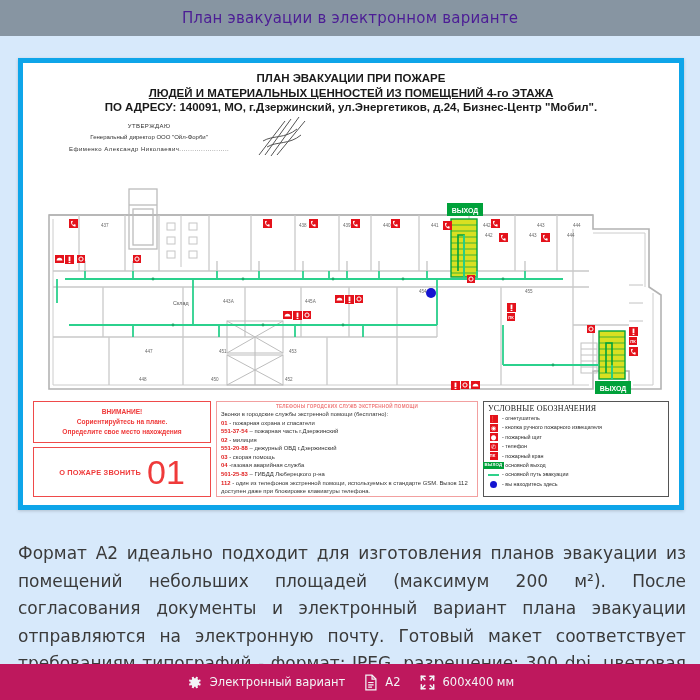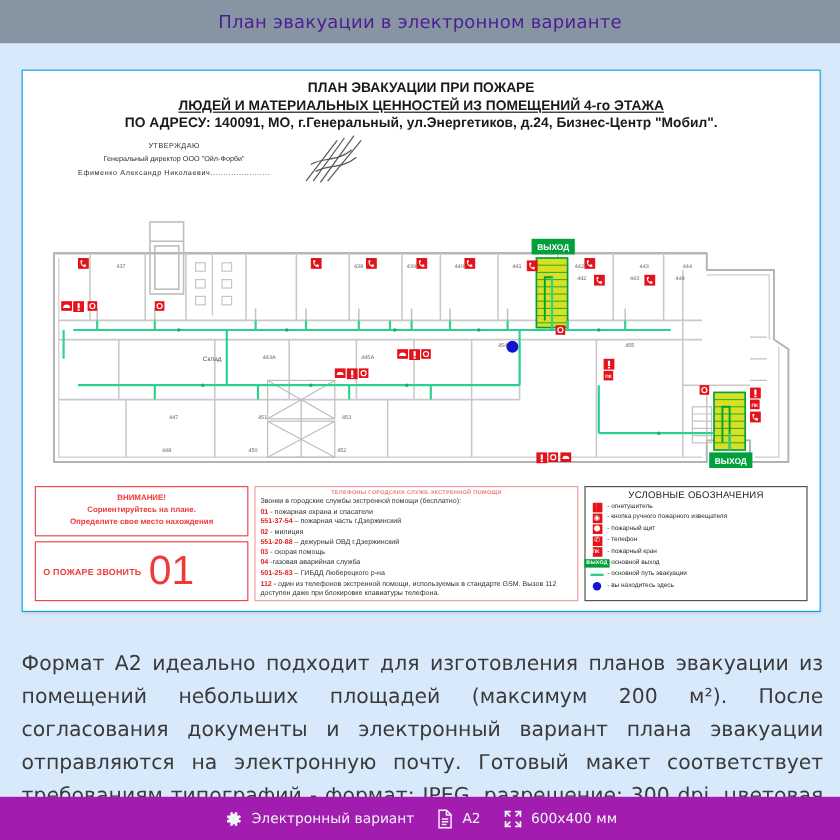--- a/index.html
+++ b/index.html
@@ -20,21 +20,21 @@
     color: #4c1d95; font-size: 15px; letter-spacing: .2px;
     font-family: "DejaVu Sans", sans-serif;
   }
 
   
   .poster-wrap { padding: 22px 18px 0 18px; }
   .poster {
     position: relative;
     width: 666px; height: 452px;
     background: #ffffff;
-    border: 1px solid #0ea5e9;
+    border: 5px solid #0ea5e9;
     box-shadow: 0 1px 3px rgba(0,0,0,.18);
     padding: 8px 10px;
   }
 
   
   .poster-head { text-align: center; line-height: 1.28; color: #1a1a1a; }
   .ph1 { font-size: 11.5px; font-weight: 700; }
   .ph2 { font-size: 11.5px; font-weight: 700; text-decoration: underline; }
   .ph3 { font-size: 11.5px; font-weight: 700; }
 
@@ -67,21 +67,21 @@
 
   .warn-col { width: 178px; display: flex; flex-direction: column; gap: 4px; }
   .warn-box {
     border: 1px solid #ef4a4a; height: 42px;
     display: flex; flex-direction: column; align-items: center; justify-content: center;
     color: #ef3a3a; font-size: 6.6px; line-height: 1.55; font-weight: 700;
     text-align: center; padding: 2px 4px;
   }
   .call-box {
     border: 1px solid #ef4a4a; flex: 1;
-    display: flex; align-items: center; gap: 6px;
+    display: flex; align-items: center; justify-content: center; gap: 6px;
     color: #ef3a3a; padding: 0 6px;
   }
   .call-label { font-size: 7.4px; font-weight: 700; letter-spacing: .2px; }
   .call-number { font-size: 34px; font-weight: 400; line-height: 1; font-family: "Liberation Sans", sans-serif; }
 
   .phones-box {
     flex: 1; border: 1px solid #f2a0a0; padding: 2px 4px;
     color: #d33; overflow: hidden;
   }
   .phones-title {
@@ -89,22 +89,23 @@
     letter-spacing: .25px; margin-bottom: 1px;
   }
   .phones-lead { color: #333; font-size: 5.9px; line-height: 1.45; }
   .ph-item { font-size: 5.9px; line-height: 1.45; color: #333; white-space: nowrap; }
   .ph-num { color: #e02020; font-weight: 700; }
 
   .legend-box {
     width: 186px; border: 1px solid #555; padding: 2px 4px 1px 4px;
   }
   .legend-title {
-    text-align: center; font-size: 8px; color: #1a1a1a; letter-spacing: .2px;
+    font-size: 8px; color: #1a1a1a; letter-spacing: .2px;
     margin-bottom: 1px;
+    font-family: Liberation Serif, serif;
   }
   .legend-item {
     display: flex; align-items: center; gap: 3px;
     font-size: 5.4px; color: #2a2a2a; line-height: 1.0; height: 9.4px;
   }
   .lg-ico { width: 11px; display: flex; align-items: center; justify-content: center; }
   .sq { width: 8px; height: 8px; background: #e4121b; display: block; position: relative; }
   .ico-ext::after { content: "❗"; color: #fff; font-size: 6px; line-height: 8px; display: block; text-align: center; }
   .ico-btn::after { content: "◉"; color: #fff; font-size: 6px; line-height: 8px; display: block; text-align: center; }
   .ico-shield::after { content: "⬤"; color: #fff; font-size: 5px; line-height: 8px; display: block; text-align: center; }
@@ -121,42 +122,42 @@
   .caption {
     position: absolute; left: 18px; right: 14px; top: 540px;
     font-family: "DejaVu Sans", sans-serif;
     font-size: 17px; line-height: 1.62; color: #3a3a3a;
     text-align: justify;
   }
 
   
   .footer {
     position: absolute; left: 0; bottom: 0; width: 700px; height: 36px;
-    background: #a21caf; display: flex; align-items: center; justify-content: center; gap: 18px;
+    background: #be185d; display: flex; align-items: center; justify-content: center; gap: 18px;
   }
   .f-item { display: flex; align-items: center; gap: 7px; color: #f2f5f7; font-size: 11.5px;
             font-family: "DejaVu Sans", sans-serif; }
   .f-ico { display: flex; align-items: center; justify-content: center; }
 </style>
 </head>
 <body>
 
 <div class="page">
 
   <div class="top-bar">
     <div class="top-bar-title">План эвакуации в электронном варианте</div>
   </div>
 
   <div class="poster-wrap">
     <div class="poster">
 
       <div class="poster-head">
         <div class="ph1">ПЛАН ЭВАКУАЦИИ ПРИ ПОЖАРЕ</div>
         <div class="ph2">ЛЮДЕЙ И МАТЕРИАЛЬНЫХ ЦЕННОСТЕЙ ИЗ ПОМЕЩЕНИЙ 4-го ЭТАЖА</div>
-        <div class="ph3">ПО АДРЕСУ: 140091, МО, г.Генеральный, ул.Энергетиков, д.24, Бизнес-Центр "Мобил".</div>
+        <div class="ph3">ПО АДРЕСУ: 140091, МО, г.Дзержинский, ул.Энергетиков, д.24, Бизнес-Центр "Мобил".</div>
       </div>
 
       <div class="approve">
         <div class="a-title">УТВЕРЖДАЮ</div>
         <div class="a-line">Генеральный директор  ООО "Ойл-Форби"</div>
         <div class="a-line a-dots">Ефименко Александр Николаевич.......................</div>
       </div>
 
       <svg class="sign" viewBox="0 0 56 42">
         <g stroke="#555" fill="none" stroke-width="1">

